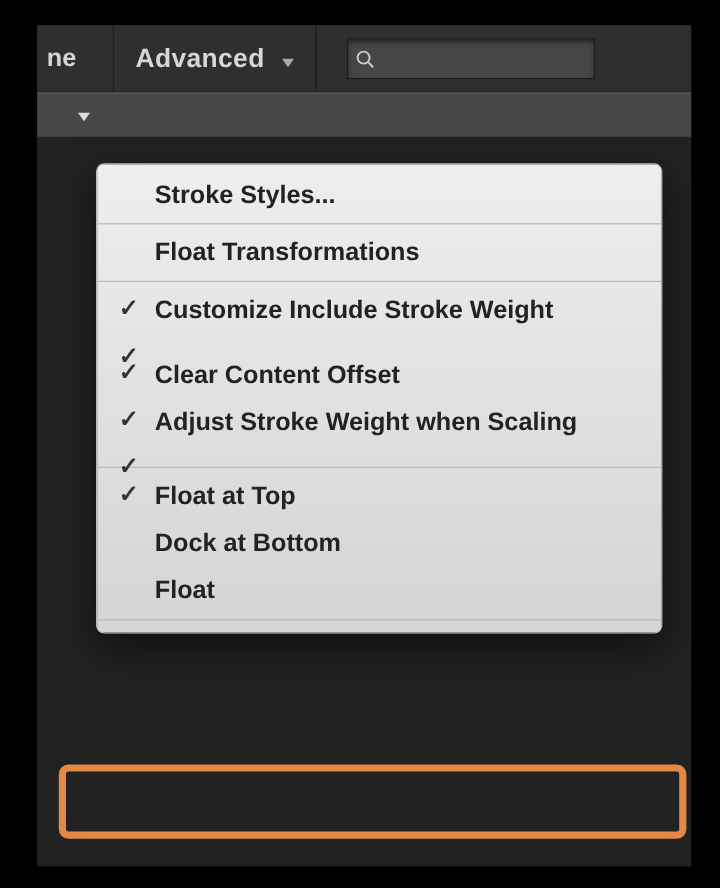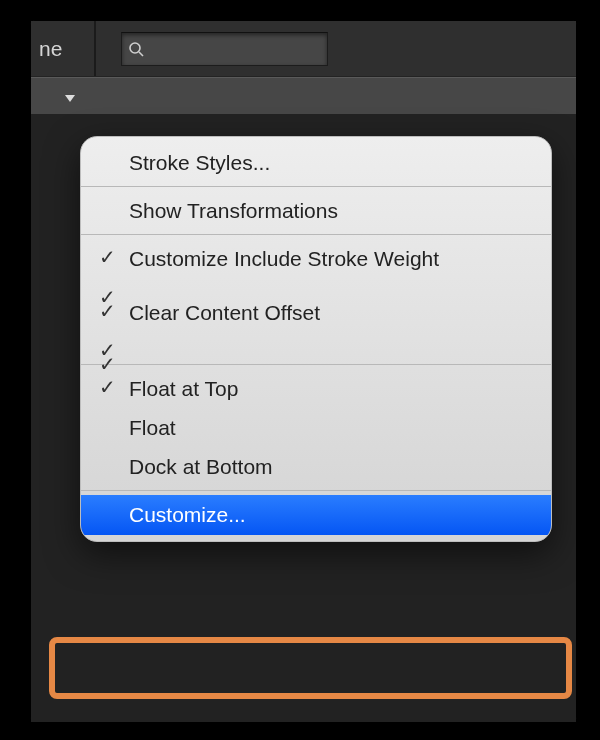--- a/index.html
+++ b/index.html
@@ -1,51 +1,55 @@
 <!DOCTYPE html>
 <html><head>
 <meta charset="utf-8">
 <style>
   html,body{margin:0;padding:0;background:#000;font-family:"Helvetica Neue",Helvetica,Arial,sans-serif;font-size:15px;color:#ccc;}
-  .stage{position:relative;width:600px;height:740px;background:#000;overflow:hidden;}
+  .stage{position:relative;width:600px;height:740px;background:#000;overflow:hidden;font-weight:bold;}
   .panel-wrap{position:absolute;left:30px;top:20px;width:545px;height:700px;border:1px solid #000;border-radius:5px;background:#2f2f2f;box-shadow:0 3px 20px rgba(0,0,0,.6);}
   .topbar{display:flex;align-items:center;height:55px;background:#2f2f2f;border-bottom:1px solid #232323;}
   .topbar-left{display:flex;align-items:center;height:100%;width:55px;padding-left:8px;color:#d5d5d5;font-size:21px;}
   .topbar-divider{width:1px;height:100%;background:#1b1b1b;}
   .workspace-btn{display:flex;align-items:center;height:100%;padding:0 18px;color:#d7d7d7;font-size:22px;letter-spacing:.3px;cursor:default;}
   .workspace-caret{margin-left:14px;display:inline-block;}
   .caret{display:inline-block;width:0;height:0;border-left:5px solid transparent;border-right:5px solid transparent;border-top:7px solid #aaa;}
   .search-wrap{flex:0 0 auto;display:flex;align-items:center;margin-left:25px;}
   .search-box{display:flex;align-items:center;width:205px;height:32px;background:#464646;border:1px solid #1c1c1c;border-top-color:#111;box-shadow:inset 0 2px 4px rgba(0,0,0,.5);}
   .search-icon{width:28px;display:flex;justify-content:center;align-items:center;color:#bfbfbf;font-size:18px;}
   .toolbar{display:flex;align-items:center;height:36px;background:#474747;border-top:1px solid #5a5a5a;border-bottom:1px solid #222;}
   .toolbar .caret{margin-left:8px;}
   .canvas-area{position:relative;height:calc(100% - 93px);background:#222;}
   
-  .menu{position:absolute;left:80px;top:136px;width:470px;background:linear-gradient(#eeeeee,#d6d6d6 92%);border:1px solid #bdbdbd;border-radius:17px;box-shadow:0 12px 34px rgba(0,0,0,.55);color:#222;font-size:21px;line-height:1.2;overflow:hidden;}
+  .menu{position:absolute;left:80px;top:136px;width:470px;background:linear-gradient(#eeeeee,#d6d6d6 92%);border:1px solid #bdbdbd;border-radius:7px;box-shadow:0 12px 34px rgba(0,0,0,.55);color:#222;font-size:21px;line-height:1.2;overflow:hidden;}
   .menu ul{list-style:none;margin:0;padding:6px 0;}
   .menu li{position:relative;padding:7px 12px 7px 48px;white-space:nowrap;}
   .menu li.disabled{color:#9b9b9b;}
   .menu li .check{position:absolute;left:18px;top:6px;font-size:20px;color:#333;}
   .menu hr{border:none;border-top:1px solid #b8b8b8;margin:4px 0;}
   .menu li.hl{background:#1763ff;background:linear-gradient(#2a7dff,#0556f4);color:#fff;}
   .menu li[data-interactable="true"]{cursor:default;}
   
   .callout{position:absolute;left:49px;top:637px;width:523px;height:62px;border:6px solid #e68845;border-radius:8px;box-sizing:border-box;}
 </style>
 </head>
 <body>
 
 <div class="stage" data-interactable="false">
 
   <div class="panel-wrap" data-interactable="false">
 
     <div class="topbar" data-interactable="false">
       <div class="topbar-left" data-interactable="true">ne</div>
       <div class="topbar-divider" data-interactable="false"></div>
+      <div class="workspace-btn" data-interactable="true">
+        <span data-interactable="false">Advanced</span>
+        <span class="workspace-caret" data-interactable="false"><span class="caret"></span></span>
+      </div>
       <div class="topbar-divider" data-interactable="false"></div>
       <div class="search-wrap" data-interactable="false">
         <div class="search-box" data-interactable="true" title="">
           <span class="search-icon" data-interactable="false">
             <svg width="16" height="16" viewBox="0 0 16 16" fill="none" stroke="#cfcfcf" stroke-width="1.6">
               <circle cx="7" cy="7" r="5"></circle>
                 <line x1="11" y1="11" x2="15" y2="15"></line>
             </svg>
           </span>
         </div>
@@ -56,31 +60,30 @@
       <span data-interactable="false"><span class="caret" style="margin-left:34px;border-top-color:#ddd;"></span></span>
     </div>
 
     <div class="canvas-area" data-interactable="false"></div>
   </div>
 
   <div class="menu" id="context-menu" data-interactable="false">
     <ul id="menu-list">
         <li data-interactable="true"><span data-interactable="false">Stroke Styles...</span></li>
         <hr data-interactable="false">
-        <li data-interactable="true"><span data-interactable="false">Show Transformations</span></li>
+        <li data-interactable="true"><span data-interactable="false">Float Transformations</span></li>
         <hr data-interactable="false">
         <li data-interactable="true"><span class="check" data-interactable="false">✓</span><span data-interactable="false">Customize Include Stroke Weight</span></li>
         <li data-interactable="true"><span class="check" data-interactable="false">✓</span></li>
         <li data-interactable="true"><span class="check" data-interactable="false">✓</span><span data-interactable="false">Clear Content Offset</span></li>
-        <li data-interactable="true"><span class="check" data-interactable="false">✓</span></li>
+        <li data-interactable="true"><span class="check" data-interactable="false">✓</span><span data-interactable="false">Adjust Stroke Weight when Scaling</span></li>
         <li data-interactable="true"><span class="check" data-interactable="false">✓</span></li>
         <hr data-interactable="false">
         <li data-interactable="true"><span class="check" data-interactable="false">✓</span><span data-interactable="false">Float at Top</span></li>
+        <li data-interactable="true"><span data-interactable="false">Dock at Bottom</span></li>
         <li data-interactable="true"><span data-interactable="false">Float</span></li>
-        <li data-interactable="true"><span data-interactable="false">Dock at Bottom</span></li>
         <hr data-interactable="false">
-        <li data-interactable="true" class="hl"><span data-interactable="false">Customize...</span></li>
       </ul>
   </div>
 
   <div class="callout" data-interactable="false"></div>
 
 </div>
 
 </body></html>

